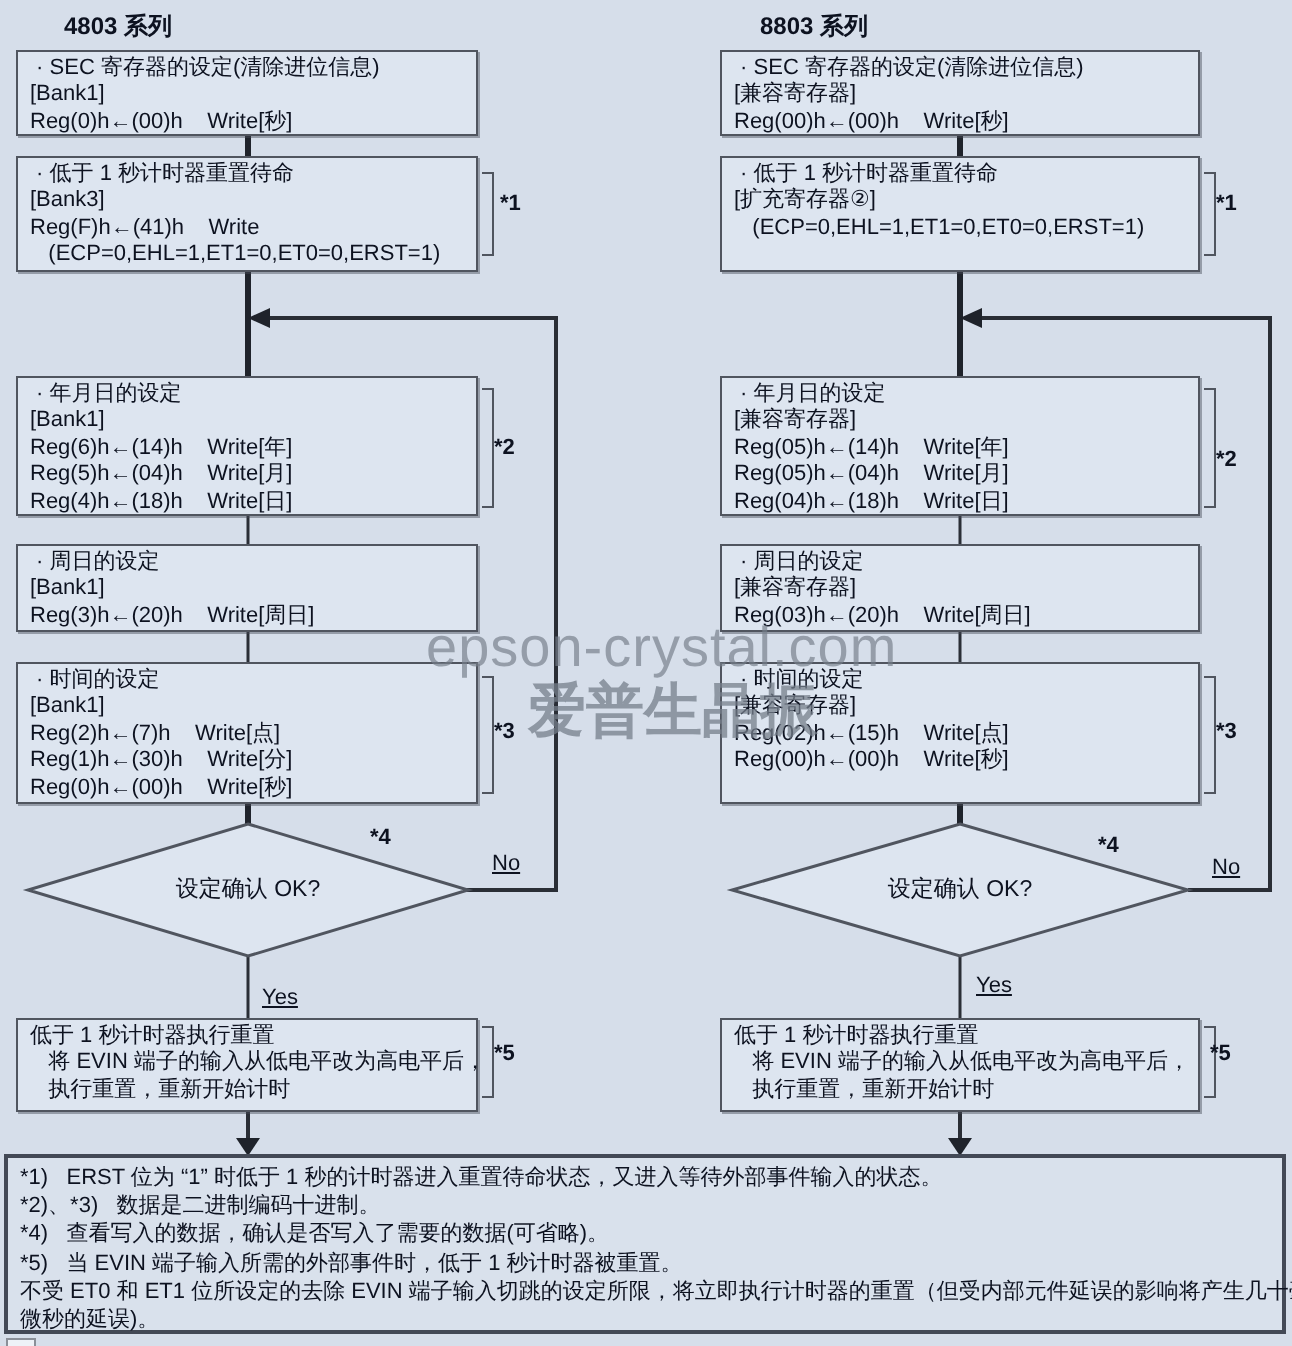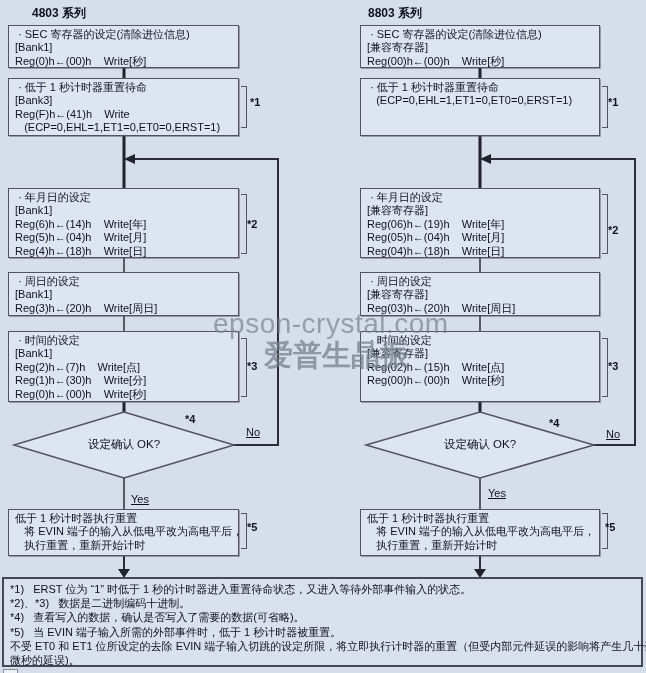--- a/index.html
+++ b/index.html
@@ -119,21 +119,21 @@
     <line x1="480" y1="258" x2="480" y2="273" stroke="#2a2e36" stroke-width="1.5"></line>
     <line x1="480" y1="316" x2="480" y2="331" stroke="#2a2e36" stroke-width="1.5"></line>
     <line x1="480" y1="401" x2="480" y2="414" stroke="#1f232b" stroke-width="3"></line>
     <line x1="480" y1="477" x2="480" y2="510" stroke="#2a2e36" stroke-width="1.5"></line>
     <line x1="480" y1="556" x2="480" y2="570" stroke="#2a2e36" stroke-width="2"></line>
     <polygon points="474,569 486,569 480,578" fill="#1f232b"></polygon>
     <polygon points="480,412 594,445 480,478 366,445" fill="#dde5f0" stroke="#50555f" stroke-width="1.5"></polygon>
   </svg>
 
   <div class="coltitle" style="left:32px;top:5px">4803 系列</div>
-  <div class="coltitle" style="left:368px;top:5px">8803 系列</div>
+  <div class="coltitle" style="left:380px;top:5px">8803 系列</div>
 
   <div class="fbox" style="left:8px;top:25px;width:231px;height:43px">
     <div class="bl"> · SEC 寄存器的设定(清除进位信息)</div>
     <div class="bl">[Bank1]</div>
     <div class="bl">Reg(0)h←(00)h    Write[秒]</div>
   </div>
 
   <div class="fbox" style="left:8px;top:78px;width:231px;height:58px">
     <div class="bl"> · 低于 1 秒计时器重置待命</div>
     <div class="bl">[Bank3]</div>
@@ -172,27 +172,28 @@
   </div>
 
   <div class="fbox" style="left:360px;top:25px;width:240px;height:43px">
     <div class="bl"> · SEC 寄存器的设定(清除进位信息)</div>
     <div class="bl">[兼容寄存器]</div>
     <div class="bl">Reg(00)h←(00)h    Write[秒]</div>
   </div>
 
   <div class="fbox" style="left:360px;top:78px;width:240px;height:58px">
     <div class="bl"> · 低于 1 秒计时器重置待命</div>
+    <div class="bl">[扩充寄存器②]</div>
     <div class="bl">   (ECP=0,EHL=1,ET1=0,ET0=0,ERST=1)</div>
   </div>
 
   <div class="fbox" style="left:360px;top:188px;width:240px;height:70px">
     <div class="bl"> · 年月日的设定</div>
     <div class="bl">[兼容寄存器]</div>
-    <div class="bl">Reg(06)h←(19)h    Write[年]</div>
+    <div class="bl">Reg(05)h←(14)h    Write[年]</div>
     <div class="bl">Reg(05)h←(04)h    Write[月]</div>
     <div class="bl">Reg(04)h←(18)h    Write[日]</div>
   </div>
 
   <div class="fbox" style="left:360px;top:272px;width:240px;height:44px">
     <div class="bl"> · 周日的设定</div>
     <div class="bl">[兼容寄存器]</div>
     <div class="bl">Reg(03)h←(20)h    Write[周日]</div>
   </div>
 

